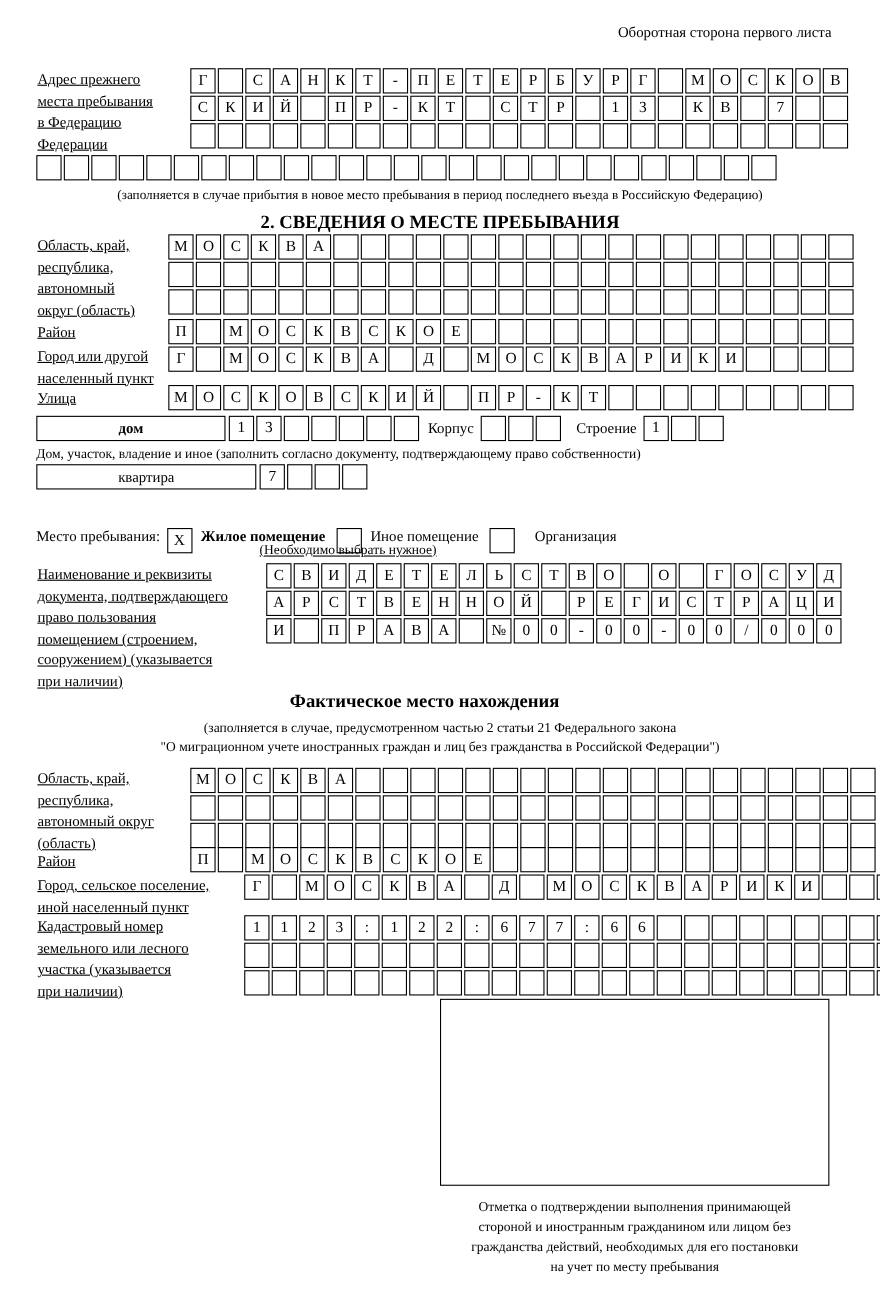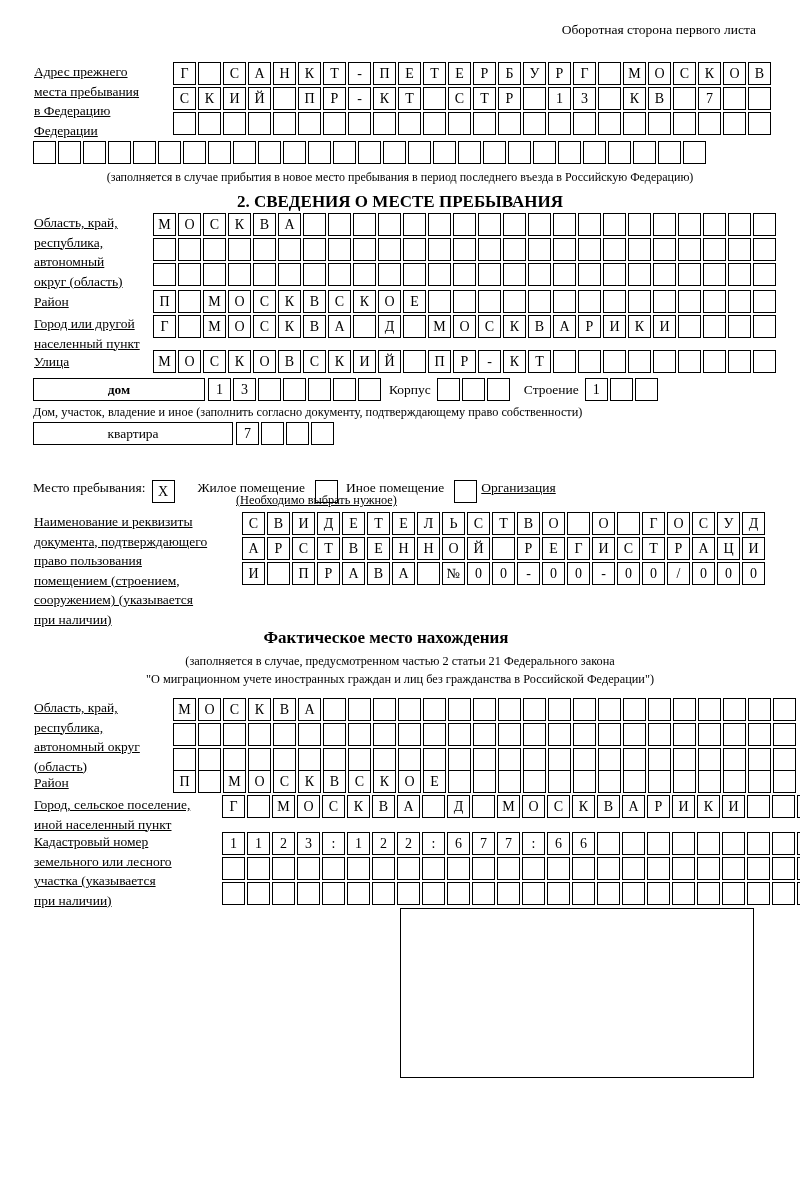--- a/index.html
+++ b/index.html
@@ -420,25 +420,25 @@
           <div class="cell"></div>
           <div class="cell"></div>
           <div class="cell"></div>
         </div>
     </div>
   </div>
 
   <div style="position:absolute;left:33px;top:480px;display:flex;">
     <span class="inline-label">Место пребывания:</span>
     <span class="cell" style="margin-left:6px;">Х</span>
-    <span class="inline-label" style="margin-left:21px;">Жилое помещение</span>
+    <span class="inline-label" style="margin-left:6px;font-weight:bold;">Жилое помещение</span>
     <span class="cell" style="margin-left:10px;"></span>
     <span class="inline-label" style="margin-left:6px;">Иное помещение</span>
     <span class="cell" style="margin-left:10px;"></span>
-    <span class="inline-label" style="margin-left:2px;text-decoration:underline;">Организация</span>
+    <span class="inline-label" style="margin-left:16px;">Организация</span>
   </div>
   <div class="lbl-sm" style="position:absolute;left:236px;top:492px;text-decoration:underline;">(Необходимо выбрать нужное)</div>
 
   <div class="labelblock" style="left:34px;top:512px;">
     <div>Наименование и реквизиты</div>
     <div>документа, подтверждающего</div>
     <div>право пользования</div>
     <div>помещением (строением,</div>
     <div>сооружением) (указывается</div>
     <div>при наличии)</div>
@@ -766,14 +766,20 @@
         <div class="cell"></div>
         <div class="cell"></div>
         <div class="cell"></div>
         <div class="cell"></div>
         <div class="cell"></div>
         <div class="cell"></div>
       </div>
     </div>
 
   <div class="bigbox" style="left:400px;top:908px;width:354px;height:170px;"></div>
+  <div class="lbl-sm center" style="position:absolute;left:395px;top:1088px;width:364px;line-height:18px;">
+    <div>Отметка о подтверждении выполнения принимающей</div>
+    <div>стороной и иностранным гражданином или лицом без</div>
+    <div>гражданства действий, необходимых для его постановки</div>
+    <div>на учет по месту пребывания</div>
+  </div>
 
 </div>
 
 </body></html>

